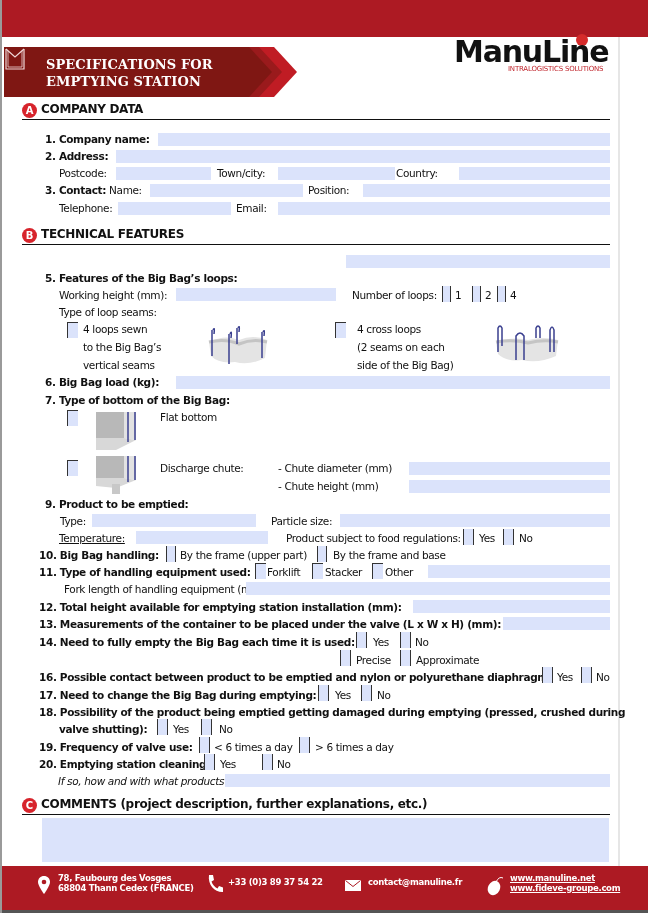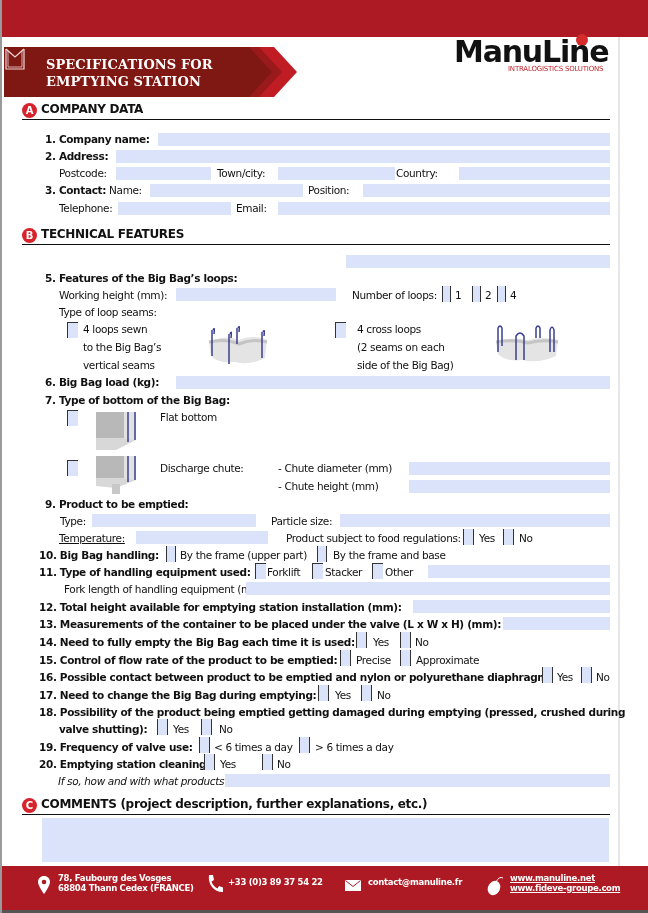--- a/index.html
+++ b/index.html
@@ -204,21 +204,20 @@
 
   <span class="t b" style="left:37px; top:618px;">13. Measurements of the container to be placed under the valve (L x W x H) (mm):</span>
   <div class="f" style="left:501px; top:617px; width:107px;"></div>
 
   <span class="t b" style="left:37px; top:636px;">14. Need to fully empty the Big Bag each time it is used:</span>
   <div class="cb r" style="left:354px; top:632px;"></div>
   <span class="t" style="left:371px; top:636px;">Yes</span>
   <div class="cb r" style="left:398px; top:632px;"></div>
   <span class="t" style="left:413px; top:636px;">No</span>
 
-  <span class="t b" style="left:37px; top:654px;">15. Control of flow rate of the product to be emptied:</span>
   <div class="cb r" style="left:338px; top:650px;"></div>
   <span class="t" style="left:354px; top:654px;">Precise</span>
   <div class="cb r" style="left:398px; top:650px;"></div>
   <span class="t" style="left:414px; top:654px;">Approximate</span>
 
   <span class="t b" style="left:37px; top:671px;">16. Possible contact between product to be emptied and nylon or polyurethane diaphragm:</span>
   <div class="cb r" style="left:540px; top:667px;"></div>
   <span class="t" style="left:555px; top:671px;">Yes</span>
   <div class="cb r" style="left:579px; top:667px;"></div>
   <span class="t" style="left:594px; top:671px;">No</span>

